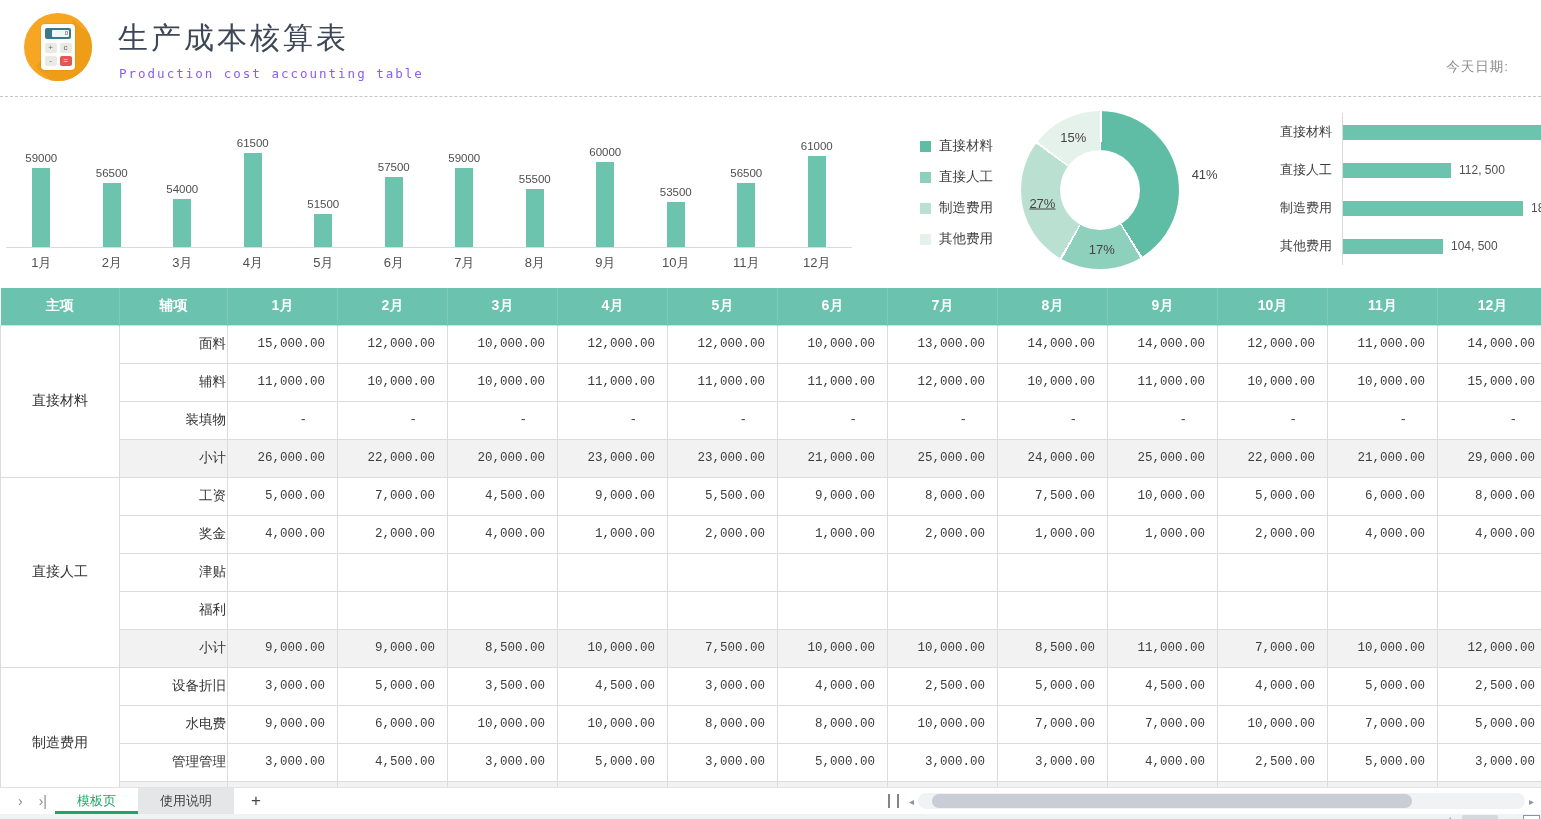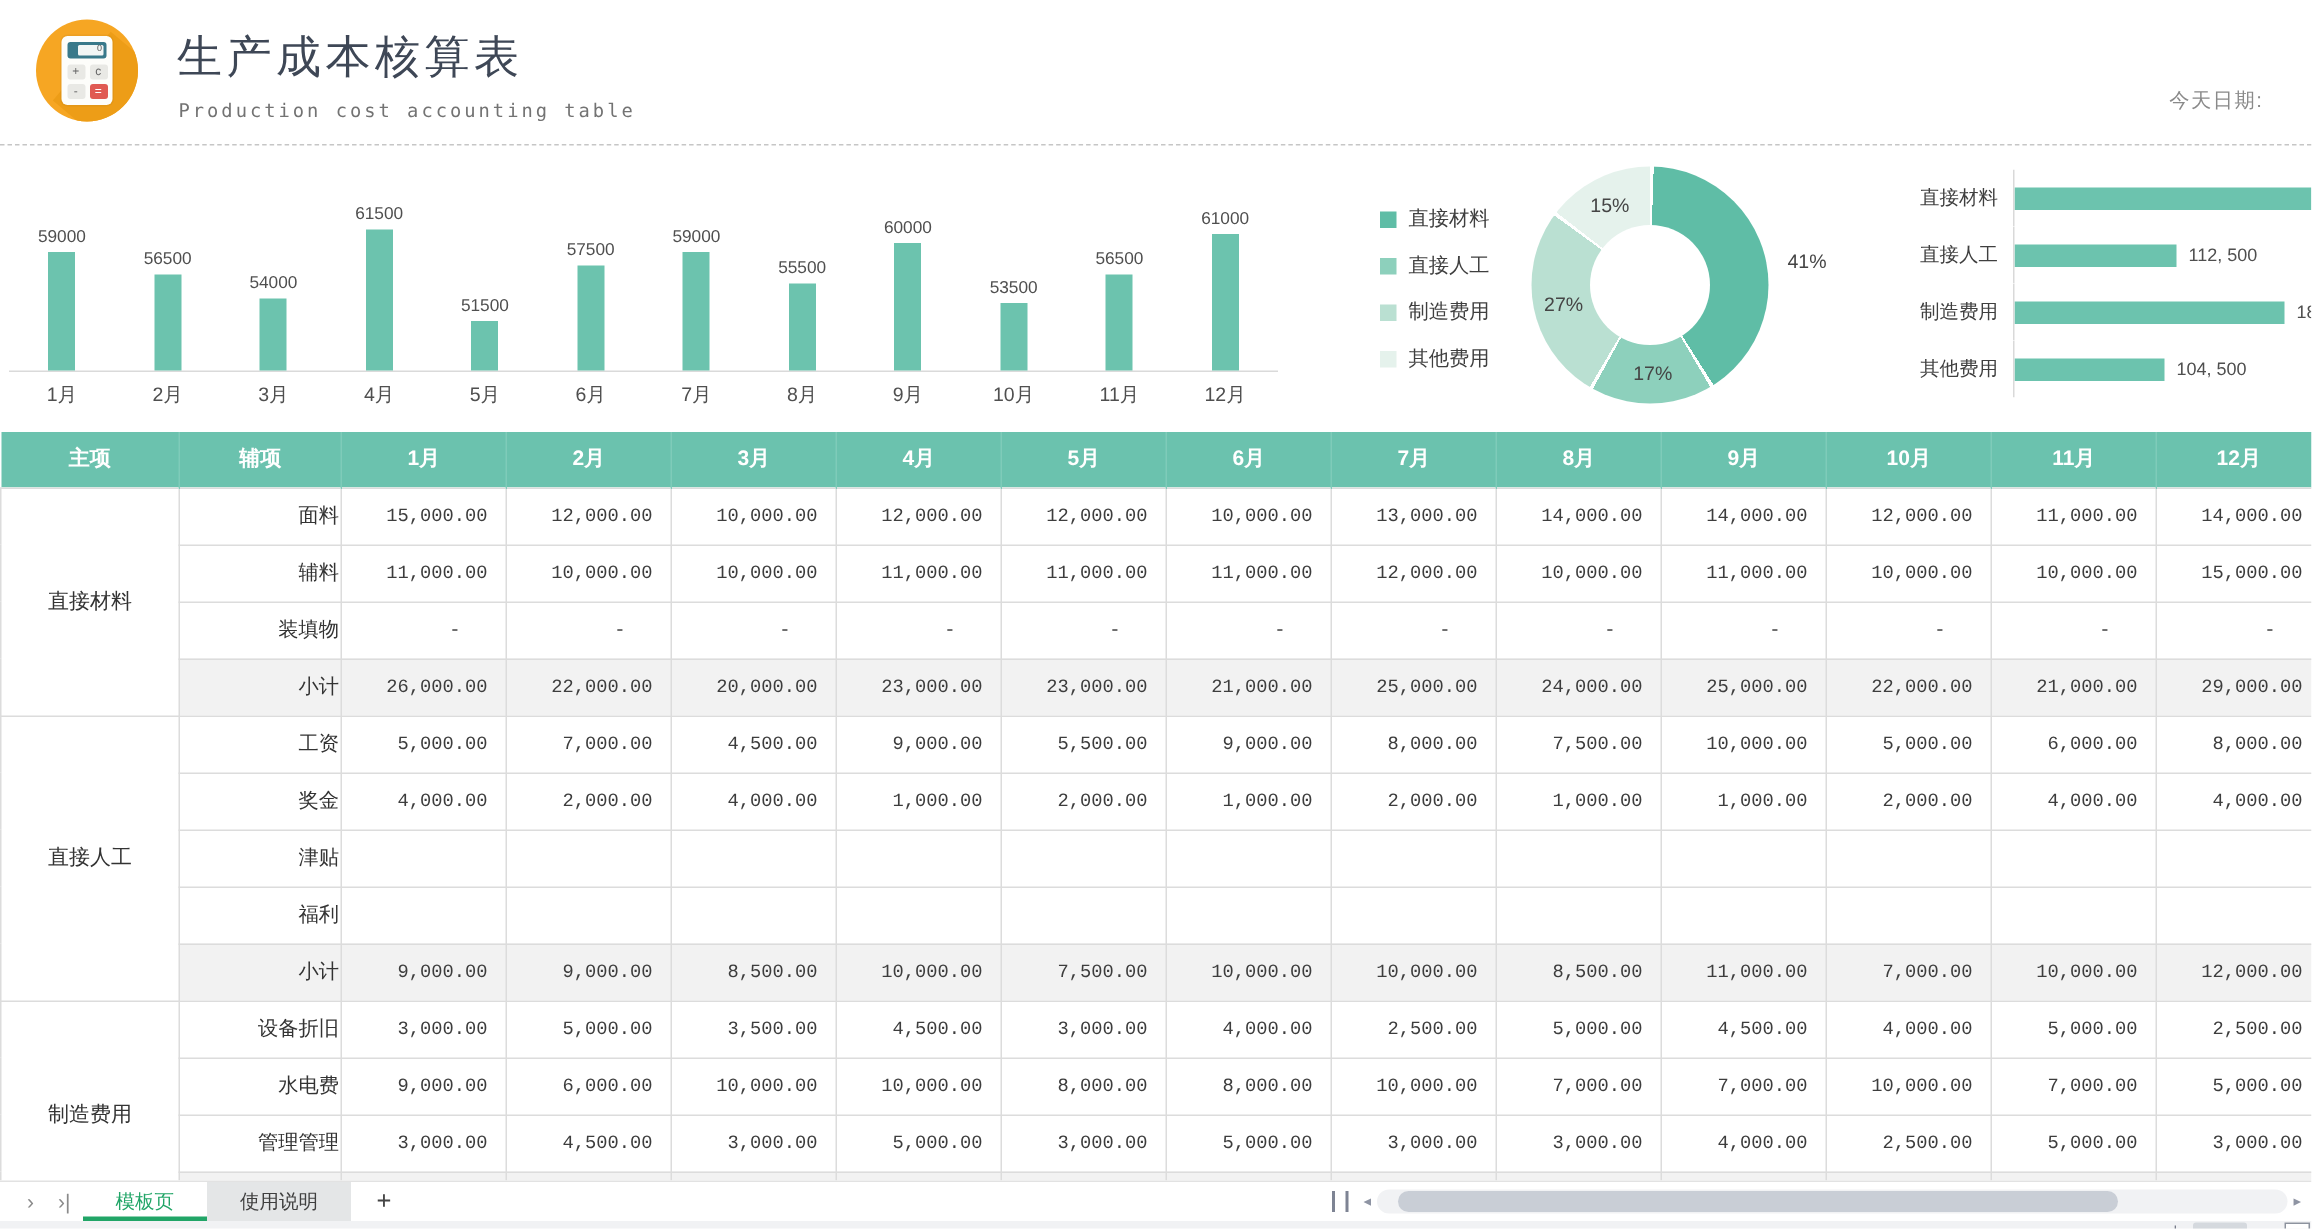--- a/index.html
+++ b/index.html
@@ -18,21 +18,21 @@
   .calc .scr i{position:absolute;right:2px;top:2px;width:17px;height:7px;background:#F2F6F5;border-radius:1px;
         font-style:normal;font-size:6px;line-height:7px;text-align:right;color:#555;padding-right:1px;box-sizing:border-box}
   .keys{display:grid;grid-template-columns:12px 12px;grid-template-rows:10px 10px;gap:3px;
         justify-content:center;margin-top:4px}
   .keys span{background:#E9E9E5;border-radius:2px;font-size:8px;line-height:10px;text-align:center;color:#666}
   .keys span.red{background:#E05A52;color:#fff}
   .ttl{position:absolute;left:118px;top:18px}
   .ttl h1{margin:0;font-family:"DejaVu Serif","Liberation Serif",serif;font-weight:500;
         font-size:30px;letter-spacing:3px;color:#3E4756}
   .ttl p{margin:7px 0 0 1px;font-family:"DejaVu Sans Mono","Liberation Mono",monospace;
-        font-size:12.5px;letter-spacing:2px;color:#737373}
+        font-size:12.5px;letter-spacing:2px;color:#8b5cf6}
   .date{position:absolute;right:32px;top:58px;font-size:13.5px;color:#8A8A8A;letter-spacing:1px}
 
   
   .charts{position:relative;height:190px}
   
   .vbar{position:absolute;left:6px;top:12px;width:846px}
   .vplot{display:flex;align-items:flex-end;height:138px}
   .vcol{flex:1;display:flex;flex-direction:column;align-items:center;justify-content:flex-end}
   .vval{font-size:11.5px;color:#4F4F4F;margin-bottom:4px}
   .vrect{width:18px;background:#6CC3AE}
@@ -199,21 +199,21 @@
         </div>
         <div class="legitem">
           <span class="sw" style="background: rgb(229, 242, 236);"></span>
           <span>其他费用</span>
         </div>
       </div>
     <div class="donut" style="background: conic-gradient(rgb(255, 255, 255) 0%, rgb(255, 255, 255) 0.5%, rgb(95, 189, 166) 0.5%, rgb(95, 189, 166) 41%, rgb(255, 255, 255) 41%, rgb(255, 255, 255) 41.5%, rgb(141, 208, 188) 41.5%, rgb(141, 208, 188) 58%, rgb(255, 255, 255) 58%, rgb(255, 255, 255) 58.5%, rgb(186, 224, 210) 58.5%, rgb(186, 224, 210) 85%, rgb(255, 255, 255) 85%, rgb(255, 255, 255) 85.5%, rgb(229, 242, 236) 85.5%, rgb(229, 242, 236) 100%);">
       <div class="hole"></div>
     <div class="plabel" style="left: 135.657px; top: 62.5395px; margin-left: 48px;">41%</div>
         <div class="plabel" style="left: 80.8532px; top: 137.971px;">17%</div>
-        <div class="plabel" style="left: 21.4209px; top: 91.8705px;">27%</div>
+        <div class="plabel" style="left: 21.4209px; top: 91.8705px; text-decoration: underline;">27%</div>
         <div class="plabel" style="left: 52.2146px; top: 26.4306px;">15%</div>
       </div>
   </div>
 
   <div class="hbar">
       <div class="hrow">
         <div class="hlab">直接材料</div>
         <div class="htrack">
           <div class="hrect" style="width: 270px; background: rgb(108, 195, 174);"></div>
         </div>

